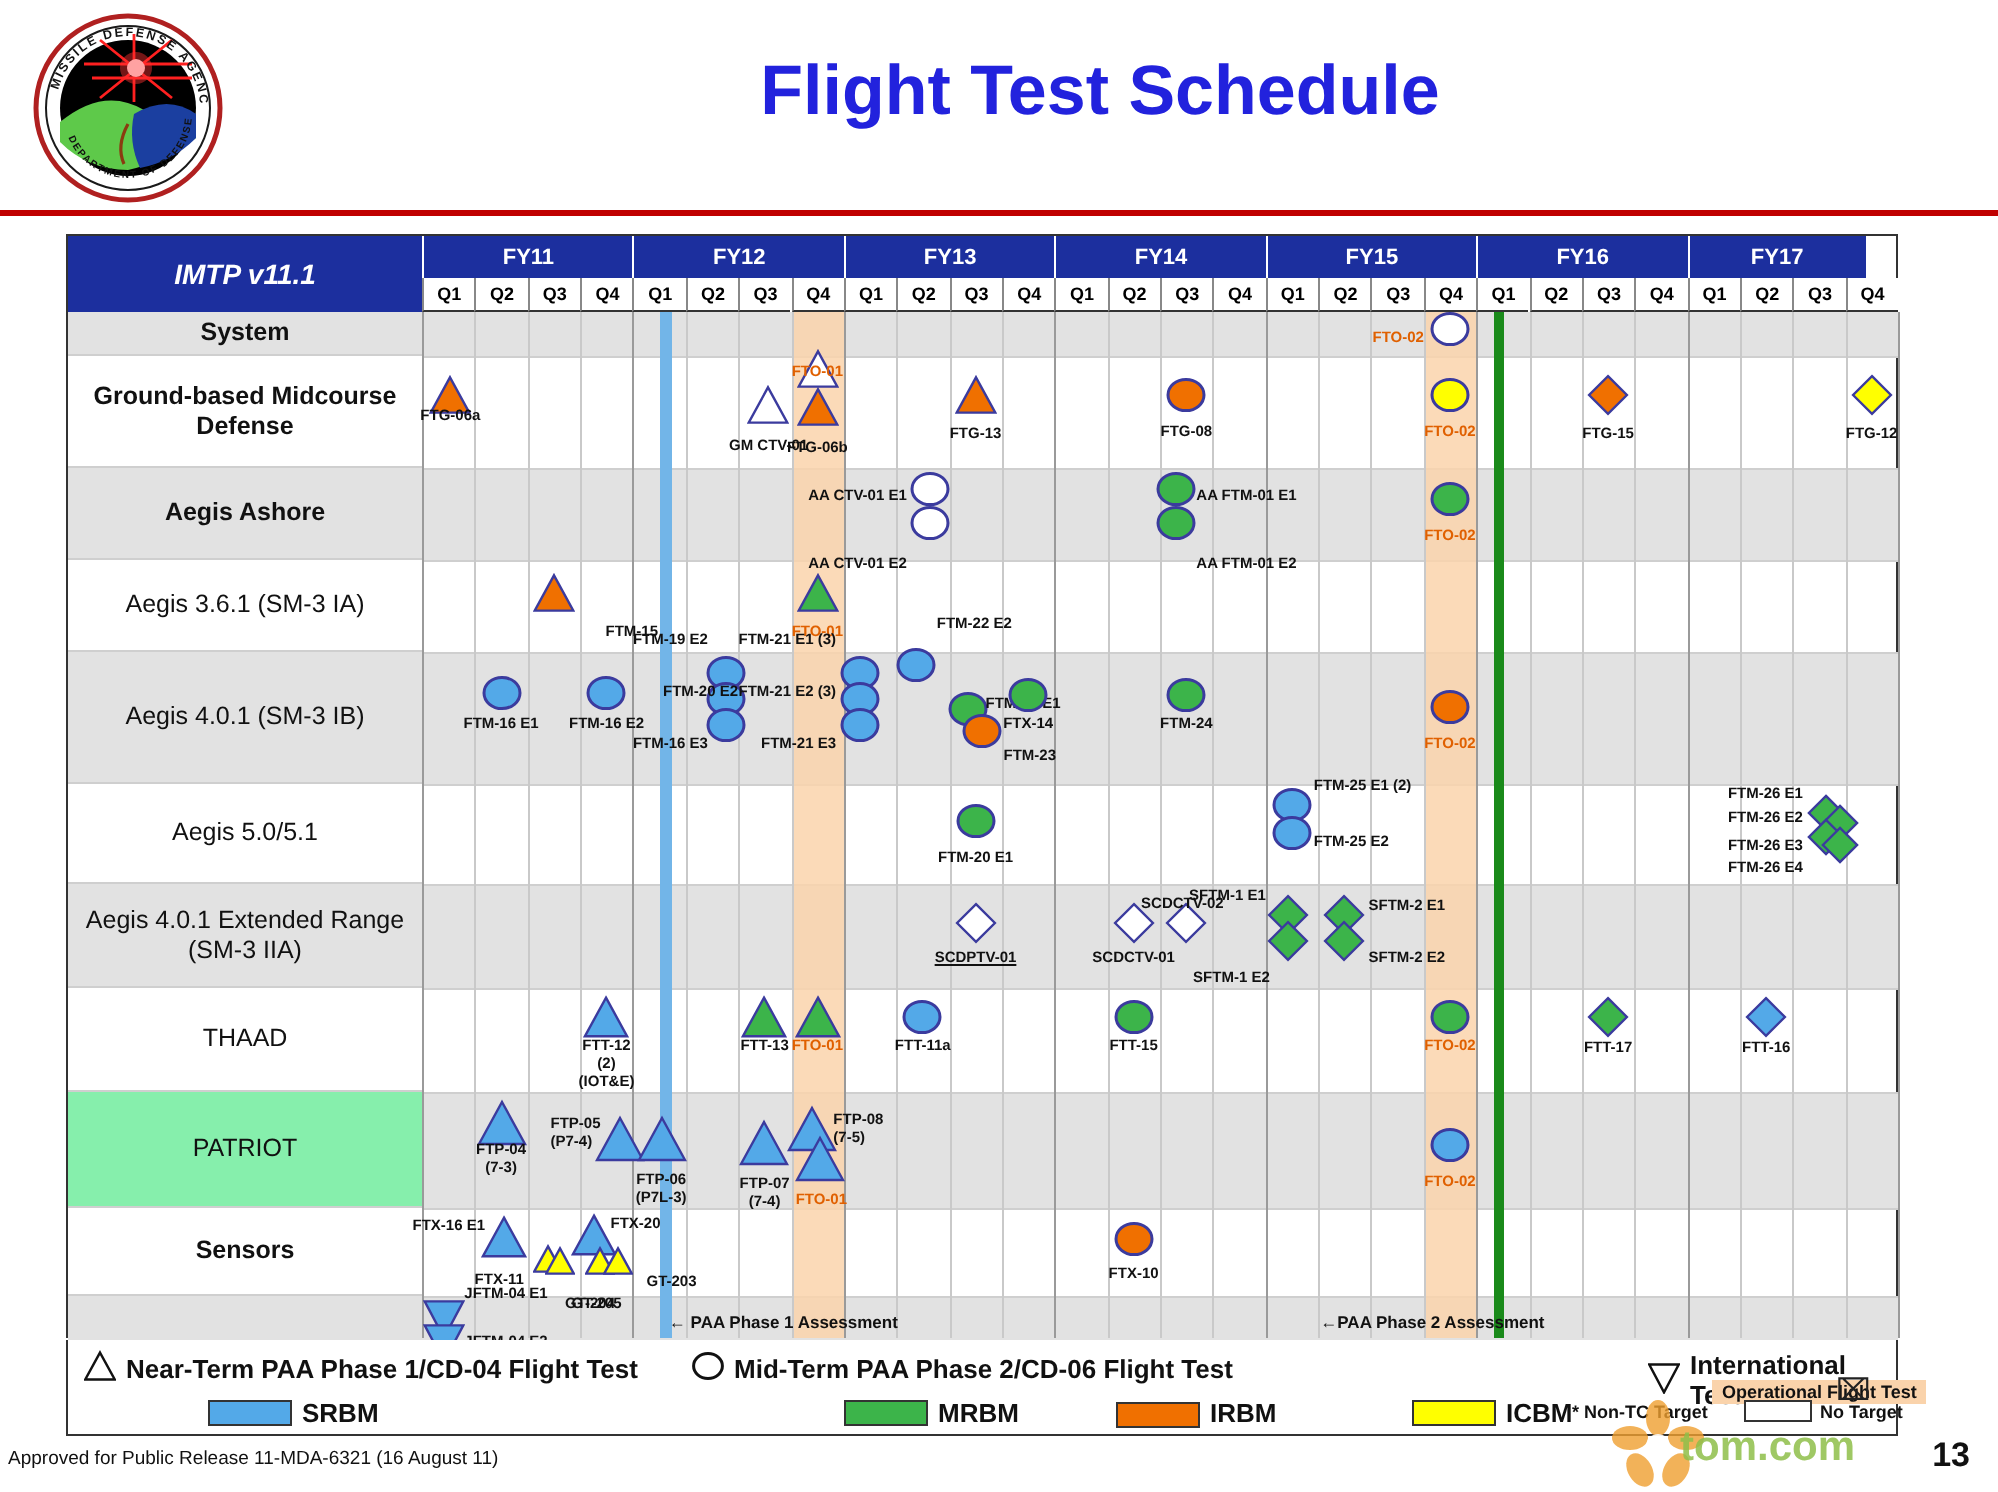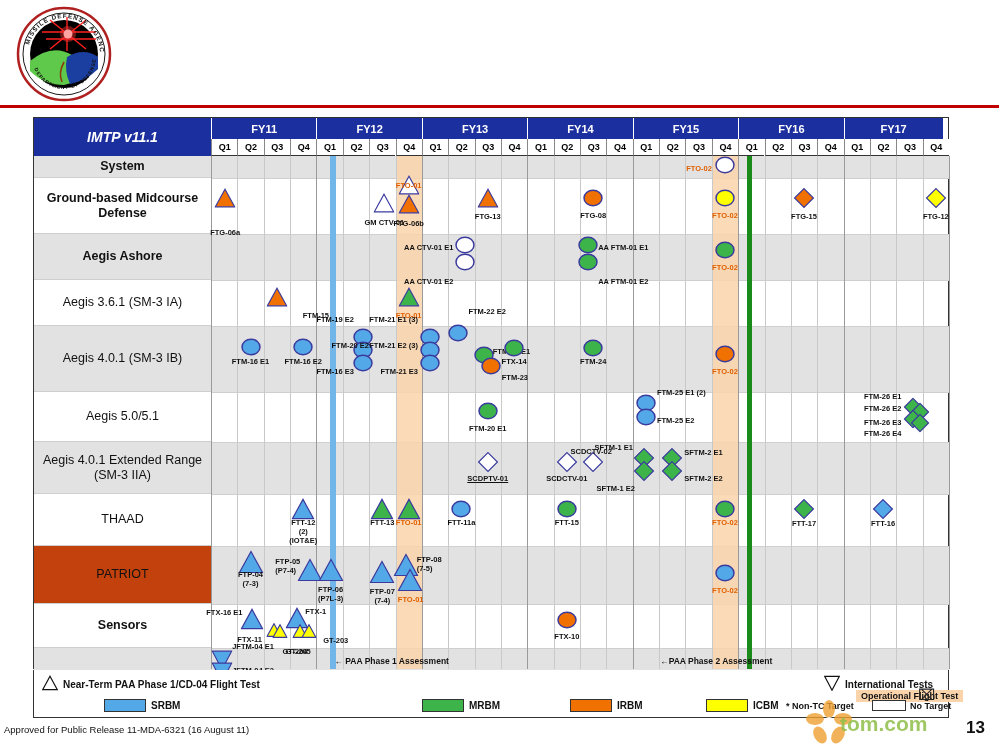--- a/index.html
+++ b/index.html
@@ -68,21 +68,21 @@
   .lbl.r { transform:translateX(-100%); }
   .lbl.or { color:#e06000; }
 
   .phase-note { position:absolute; font-size:8.5px; font-weight:bold; color:#111; }
 
   
   #legend { position:absolute; left:33px; top:670px; width:916px; height:48px;
             border:1px solid #333; border-top:none; background:#fff; }
   .lg-row { position:absolute; left:0; width:916px; height:24px; }
   .lg-item { position:absolute; display:flex; align-items:center; gap:5px;
-             font-size:10px; font-weight:bold; color:#111; }
+             font-size:13px; font-weight:bold; color:#111; }
   .swatch { width:42px; height:13px; border:1px solid #333; }
 
   #approval { position:absolute; left:4px; top:724px; font-size:9.5px; color:#111; }
   #pageno { position:absolute; right:14px; top:718px; font-size:17px; font-weight:bold; color:#111; }
   #wm-text { position:absolute; left:840px; top:712px; font-size:21px; font-weight:bold;
              color:#8fbf4a; opacity:.85; }
   #wm-flower { position:absolute; left:806px; top:700px; }
 </style>
 </head>
 <body>
@@ -110,33 +110,34 @@
       <path id="arcBot" d="M20 52 A32 32 0 0 0 84 52" fill="none"></path>
       <text font-size="6.2" font-weight="bold" fill="#111" font-family="Liberation Sans, sans-serif" letter-spacing="1.1">
         <textPath href="#arcTop" startOffset="8%">MISSILE DEFENSE AGENCY</textPath>
       </text>
       <text font-size="5" font-weight="bold" fill="#111" font-family="Liberation Sans, sans-serif" letter-spacing="0.9">
         <textPath href="#arcBot" startOffset="12%">DEPARTMENT OF DEFENSE</textPath>
       </text>
     </svg>
   </div>
 
+  <div id="page-title">Flight Test Schedule</div>
   <div id="red-rule"></div>
 </div>
 
 <div id="chart">
   <div class="hdr-left">IMTP v11.1</div>
   <div id="fy-headers">
       <div class="fy-band" style="left: 177px; width: 105.429px;">FY11</div>
       <div class="fy-band" style="left: 282.429px; width: 105.429px;">FY12</div>
       <div class="fy-band" style="left: 387.857px; width: 105.429px;">FY13</div>
       <div class="fy-band" style="left: 493.286px; width: 105.429px;">FY14</div>
       <div class="fy-band" style="left: 598.714px; width: 105.429px;">FY15</div>
       <div class="fy-band" style="left: 704.143px; width: 105.429px;">FY16</div>
-      <div class="fy-band" style="left: 809.571px; width: 99px;">FY17</div>
+      <div class="fy-band" style="left: 809.571px; width: 89px;">FY17</div>
     </div>
   <div id="q-headers">
       <div class="q-cell" style="left: 177px; width: 26.3571px;">Q1</div>
       <div class="q-cell" style="left: 203.357px; width: 26.3571px;">Q2</div>
       <div class="q-cell" style="left: 229.714px; width: 26.3571px;">Q3</div>
       <div class="q-cell" style="left: 256.071px; width: 26.3571px;">Q4</div>
       <div class="q-cell" style="left: 282.429px; width: 26.3571px;">Q1</div>
       <div class="q-cell" style="left: 308.786px; width: 26.3571px;">Q2</div>
       <div class="q-cell" style="left: 335.143px; width: 26.3571px;">Q3</div>
       <div class="q-cell" style="left: 361.5px; width: 26.3571px;">Q4</div>
@@ -163,21 +164,21 @@
     </div>
   <div id="row-labels">
       <div class="rowlabel b" style="top: 38px; height: 22px; background: rgb(226, 226, 226);">System</div>
       <div class="rowlabel b" style="top: 60px; height: 56px;">Ground-based Midcourse Defense</div>
       <div class="rowlabel b" style="top: 116px; height: 46px; background: rgb(226, 226, 226);">Aegis Ashore</div>
       <div class="rowlabel" style="top: 162px; height: 46px;">Aegis 3.6.1 (SM-3 IA)</div>
       <div class="rowlabel" style="top: 208px; height: 66px; background: rgb(226, 226, 226);">Aegis 4.0.1 (SM-3 IB)</div>
       <div class="rowlabel" style="top: 274px; height: 50px;">Aegis 5.0/5.1</div>
       <div class="rowlabel" style="top: 324px; height: 52px; background: rgb(226, 226, 226);">Aegis 4.0.1 Extended Range (SM-3 IIA)</div>
       <div class="rowlabel" style="top: 376px; height: 52px;">THAAD</div>
-      <div class="rowlabel" style="top: 428px; height: 58px; background: #c2410c;">PATRIOT</div>
+      <div class="rowlabel" style="top: 428px; height: 58px; background: #86efac;">PATRIOT</div>
       <div class="rowlabel b" style="top: 486px; height: 44px;">Sensors</div>
       <div class="rowlabel b" style="top: 530px; height: 57px; background: rgb(226, 226, 226);">International</div>
     </div>
   <div class="plot" id="plot">
       <div class="shade" style="top: 0px; height: 22px;"></div>
       <div class="shade" style="top: 78px; height: 46px;"></div>
       <div class="shade" style="top: 170px; height: 66px;"></div>
       <div class="shade" style="top: 286px; height: 52px;"></div>
       <div class="shade" style="top: 390px; height: 58px;"></div>
       <div class="shade" style="top: 492px; height: 57px;"></div>
@@ -224,21 +225,21 @@
       <div class="gridline fy" style="left: 738px;"></div>
       <div class="vline-blue" style="left: 119.134px;"></div>
       <div class="vline-green" style="left: 536.104px;"></div>
       <div class="mk" style="left: 513.964px; top: 11px;"><svg width="20" height="20" viewBox="0 0 20 20">
           <ellipse cx="10" cy="10" rx="9" ry="7.800000000000001" fill="#ffffff" stroke="#3b3b9e" stroke-width="1.5"></ellipse>
         </svg></div>
       <div class="lbl r or" style="left: 500.964px; top: 8px;">FTO-02</div>
       <div class="mk" style="left: 14.1786px; top: 44px;"><svg width="21" height="21" viewBox="0 0 21 21">
           <polygon points="10.5,1.68 20.16,19.32 0.84,19.32" fill="#f07000" stroke="#3b3b9e" stroke-width="1.2"></polygon>
         </svg></div>
-      <div class="lbl c" style="left: 14.1786px; top: 72px;">FTG-06a</div>
+      <div class="lbl c" style="left: 14.1786px; top: 47px;">FTG-06a</div>
       <div class="mk" style="left: 173.321px; top: 49px;"><svg width="21" height="21" viewBox="0 0 21 21">
           <polygon points="10.5,1.68 20.16,19.32 0.84,19.32" fill="#ffffff" stroke="#3b3b9e" stroke-width="1.2"></polygon>
         </svg></div>
       <div class="lbl c" style="left: 173.321px; top: 62px;">GM CTV-01</div>
       <div class="mk" style="left: 197.679px; top: 31px;"><svg width="21" height="21" viewBox="0 0 21 21">
           <polygon points="10.5,1.68 20.16,19.32 0.84,19.32" fill="#ffffff" stroke="#3b3b9e" stroke-width="1.2"></polygon>
         </svg></div>
       <div class="lbl c or" style="left: 197.679px; top: 25px;">FTO-01</div>
       <div class="mk" style="left: 197.679px; top: 50px;"><svg width="21" height="21" viewBox="0 0 21 21">
           <polygon points="10.5,1.68 20.16,19.32 0.84,19.32" fill="#f07000" stroke="#3b3b9e" stroke-width="1.2"></polygon>
@@ -491,21 +492,21 @@
           <polygon points="7.5,1.2 14.399999999999999,13.8 0.6,13.8" fill="#ffff00" stroke="#3b3b9e" stroke-width="1.2"></polygon>
         </svg></div>
       <div class="lbl r" style="left: 50.8929px; top: 479px;">FTX-11</div>
       <div class="mk" style="left: 68.8929px; top: 477px;"><svg width="15" height="15" viewBox="0 0 15 15">
           <polygon points="7.5,1.2 14.399999999999999,13.8 0.6,13.8" fill="#ffff00" stroke="#3b3b9e" stroke-width="1.2"></polygon>
         </svg></div>
       <div class="lbl c" style="left: 84px; top: 491px;">GT-204</div>
       <div class="mk" style="left: 86.25px; top: 464px;"><svg width="23" height="23" viewBox="0 0 23 23">
           <polygon points="11.5,1.84 22.08,21.16 0.92,21.16" fill="#53a9e8" stroke="#3b3b9e" stroke-width="1.2"></polygon>
         </svg></div>
-      <div class="lbl " style="left: 94.25px; top: 451px;">FTX-1</div>
+      <div class="lbl " style="left: 94.25px; top: 451px;">FTX-20</div>
       <div class="mk" style="left: 89.25px; top: 477px;"><svg width="15" height="15" viewBox="0 0 15 15">
           <polygon points="7.5,1.2 14.399999999999999,13.8 0.6,13.8" fill="#ffff00" stroke="#3b3b9e" stroke-width="1.2"></polygon>
         </svg></div>
       <div class="lbl c" style="left: 87.25px; top: 491px;">GT-205</div>
       <div class="mk" style="left: 98.25px; top: 477px;"><svg width="15" height="15" viewBox="0 0 15 15">
           <polygon points="7.5,1.2 14.399999999999999,13.8 0.6,13.8" fill="#ffff00" stroke="#3b3b9e" stroke-width="1.2"></polygon>
         </svg></div>
       <div class="lbl " style="left: 112.25px; top: 480px;">GT-203</div>
       <div class="mk" style="left: 355.821px; top: 466px;"><svg width="20" height="20" viewBox="0 0 20 20">
           <ellipse cx="10" cy="10" rx="9" ry="7.800000000000001" fill="#f07000" stroke="#3b3b9e" stroke-width="1.5"></ellipse>
@@ -529,37 +530,43 @@
 </div>
 
 <div id="legend">
   <div class="lg-row" id="lg-shapes" style="top:1px;">
       <div class="lg-item" style="left: 8px; top: 4px;">
         <span><svg width="16" height="16" viewBox="0 0 16 16">
             <polygon points="8,1.28 15.36,14.72 0.64,14.72" fill="#ffffff" stroke="#111" stroke-width="1.2"></polygon>
           </svg></span>
         <span>Near-Term PAA Phase 1/CD-04 Flight Test</span>
       </div>
+      <div class="lg-item" style="left: 312px; top: 4px;">
+        <span><svg width="16" height="16" viewBox="0 0 16 16">
+            <ellipse cx="8" cy="8" rx="7.2" ry="6.24" fill="#ffffff" stroke="#111" stroke-width="1.5"></ellipse>
+          </svg></span>
+        <span>Mid-Term PAA Phase 2/CD-06 Flight Test</span>
+      </div>
       <div class="lg-item" style="left: 790px; top: 4px;">
         <span><svg width="16" height="16" viewBox="0 0 16 16">
             <polygon points="0.64,1.28 15.36,1.28 8,15.2" fill="#ffffff" stroke="#111" stroke-width="1.2"></polygon>
           </svg></span>
         <span>International Tests</span>
       </div>
     </div>
   <div class="lg-row" id="lg-colors" style="top:24px;">
       <div class="lg-item" style="left: 70px; top: 5px;">
         <span class="swatch" style="background:#53a9e8"></span>
         <span>SRBM</span>
       </div>
       <div class="lg-item" style="left: 388px; top: 5px;">
         <span class="swatch" style="background:#3cb44a"></span>
         <span>MRBM</span>
       </div>
-      <div class="lg-item" style="left: 536px; top: 5px;">
+      <div class="lg-item" style="left: 524px; top: 5px; align-items: flex-end;">
         <span class="swatch" style="background:#f07000"></span>
         <span>IRBM</span>
       </div>
       <div class="lg-item" style="left: 672px; top: 5px;">
         <span class="swatch" style="background:#ffff00"></span>
         <span>ICBM</span>
       </div>
       <div class="lg-item" style="left: 752px; top: 7px; font-size: 9px;">* Non-TC Target</div>
       <div style="position: absolute; left: 822px; top: -4px; padding: 1px 5px; background: rgb(250, 211, 171); font-size: 9px; font-weight: bold; color: rgb(17, 17, 17); white-space: nowrap;">Operational Flight Test</div>
       <div style="position: absolute; left: 838px; top: 6px; display: flex; align-items: center; gap: 4px; font-size: 9px; font-weight: bold; color: rgb(17, 17, 17); white-space: nowrap;">

